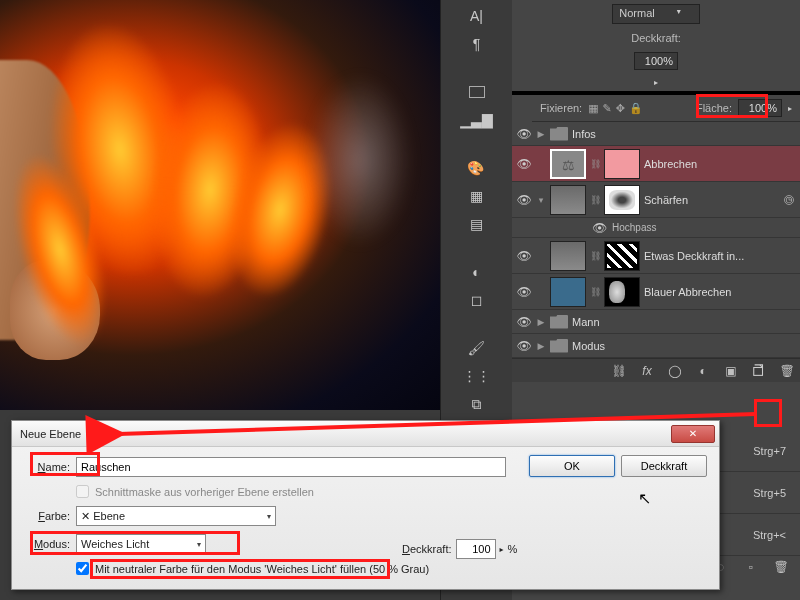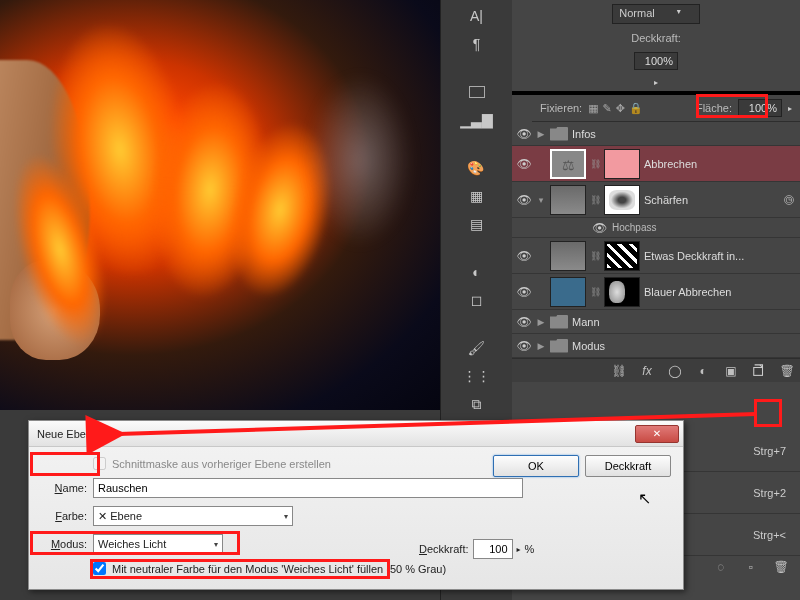--- a/index.html
+++ b/index.html
@@ -56,21 +56,21 @@
   .lf-ico { width: 18px; height: 18px; display:flex; align-items:center; justify-content:center; color: #c0c0c0; font-size: 12px; cursor: pointer; }
   .new-layer-btn svg { width:14px; height:14px; }
   
   
   .right-panel { position: absolute; left: 512px; top: 430px; width: 288px; height: 170px; background: #454545; color: #ccc; font-size: 11px; }
   .rp-row { display:flex; align-items:center; justify-content:space-between; height:42px; border-bottom:1px solid #353535; padding:0 14px 0 30px; }
   .rp-thumb { width:38px; height:26px; background:#888; border:1px solid #222; }
   .rp-foot { display:flex; justify-content:flex-end; gap:12px; padding:4px 10px; height:22px; align-items:center; }
   
   
-  .dialog { position: absolute; left: 28px; top: 420px; width: 656px; height: 170px; background: linear-gradient(#f4f4f4,#e6e6e6); border: 1px solid #8b8b8b; box-shadow: 2px 2px 6px rgba(0,0,0,0.5); font-size: 11px; color: #222; }
+  .dialog { position: absolute; left: 11px; top: 420px; width: 709px; height: 170px; background: linear-gradient(#f4f4f4,#e6e6e6); border: 1px solid #8b8b8b; box-shadow: 2px 2px 6px rgba(0,0,0,0.5); font-size: 11px; color: #222; }
   .dlg-title { height: 26px; background: linear-gradient(#fbfbfb,#e2e2e2); border-bottom: 1px solid #c8c8c8; display: flex; align-items: center; justify-content: space-between; padding: 0 0 0 8px; }
   .dlg-close { width: 44px; height: 18px; background: linear-gradient(#e07a78,#c84b44); border: 1px solid #963530; border-radius: 2px; color: #fff; display:flex; align-items:center; justify-content:center; font-size:10px; margin-right:4px; cursor:pointer; }
   .dlg-body { padding: 10px 12px; position: relative; }
   .dlg-row { display: flex; align-items: center; margin-bottom: 8px; gap: 6px; }
   .dlg-lbl { width: 46px; text-align: right; }
   .dlg-input { flex: 0 0 430px; height: 20px; border: 1px solid #888; padding: 2px 4px; font-size: 11px; background:#fff; }
   .dlg-btn { width: 86px; height: 22px; background: linear-gradient(#fdfdfd,#e1e1e1); border: 1px solid #888; border-radius: 2px; font-size: 11px; cursor:pointer; }
   .dlg-btn.primary { border: 1px solid #2f6fb3; box-shadow: 0 0 2px #5d9fe0; }
   .dlg-btns { position: absolute; right: 12px; top: 8px; display:flex; flex-direction:row; gap:6px; }
   .dlg-check { width:13px; height:13px; }
@@ -247,21 +247,21 @@
   </div>
 </div>
 
 <div class="right-panel">
   <div class="rp-row">
     <div class="rp-thumb"></div>
     <span>Strg+7</span>
   </div>
   <div class="rp-row">
     <div class="rp-thumb" style="background:#aaa"></div>
-    <span>Strg+2</span>
+    <span>Strg+5</span>
   </div>
   <div class="rp-row">
     <span style="flex:1">ook Maske</span>
     <span>Strg+&lt;</span>
   </div>
   <div class="rp-foot">
     <span class="lf-ico">◌</span>
     <span class="lf-ico">▫</span>
     <span class="lf-ico">🗑</span>
   </div>
@@ -271,27 +271,27 @@
   <div class="dlg-title">
     <span>Neue Ebene</span>
     <div class="dlg-close">✕</div>
   </div>
   <div class="dlg-body">
     <div class="dlg-btns">
       <button class="dlg-btn primary">OK</button>
       <button class="dlg-btn">Deckkraft</button>
     </div>
 
+    <div class="dlg-row">
+      <span class="dlg-lbl"><span class="underline">N</span>ame:</span>
+      <input class="dlg-input" value="Rauschen" style="">
+    </div>
     <div class="dlg-row" style="padding-left:52px">
       <input type="checkbox" class="dlg-check" disabled="" style="">
       <span style="color:#888">Schnittmaske aus vorheriger Ebene erstellen</span>
-    </div>
-    <div class="dlg-row">
-      <span class="dlg-lbl"><span class="underline">N</span>ame:</span>
-      <input class="dlg-input" value="Rauschen" style="">
     </div>
     <div class="dlg-row">
       <span class="dlg-lbl"><span class="underline">F</span>arbe:</span>
       <div class="dlg-select" style="width:200px">
         <span>✕ <span>Ebene</span></span>
           <span class="tri">▾</span>
       </div>
     </div>
     <div class="dlg-row">
       <span class="dlg-lbl"><span class="underline">M</span>odus:</span>

